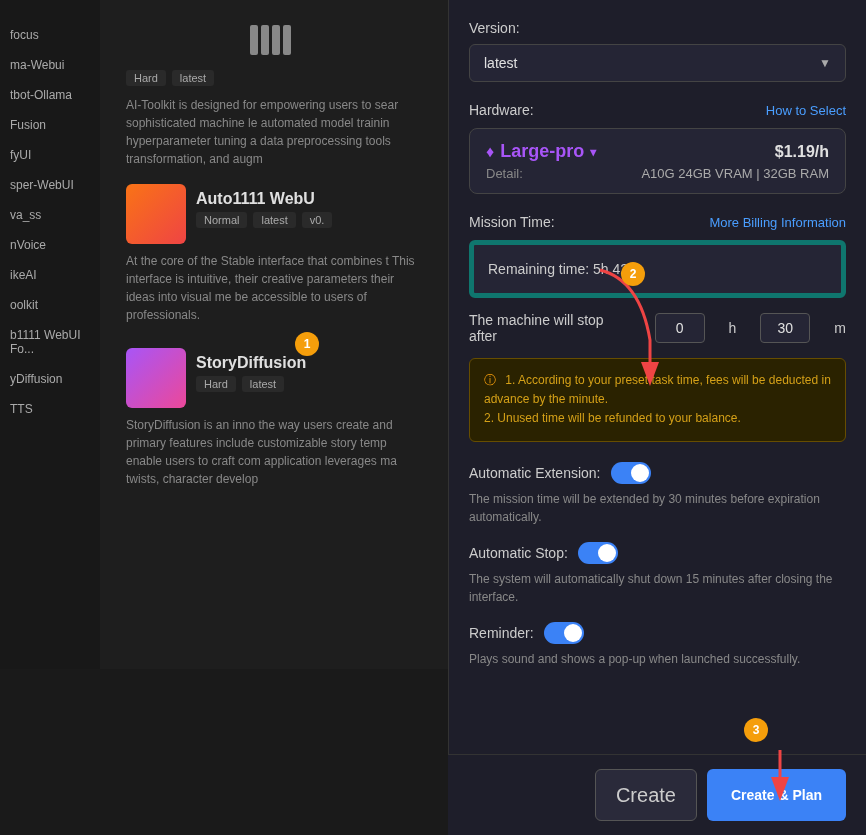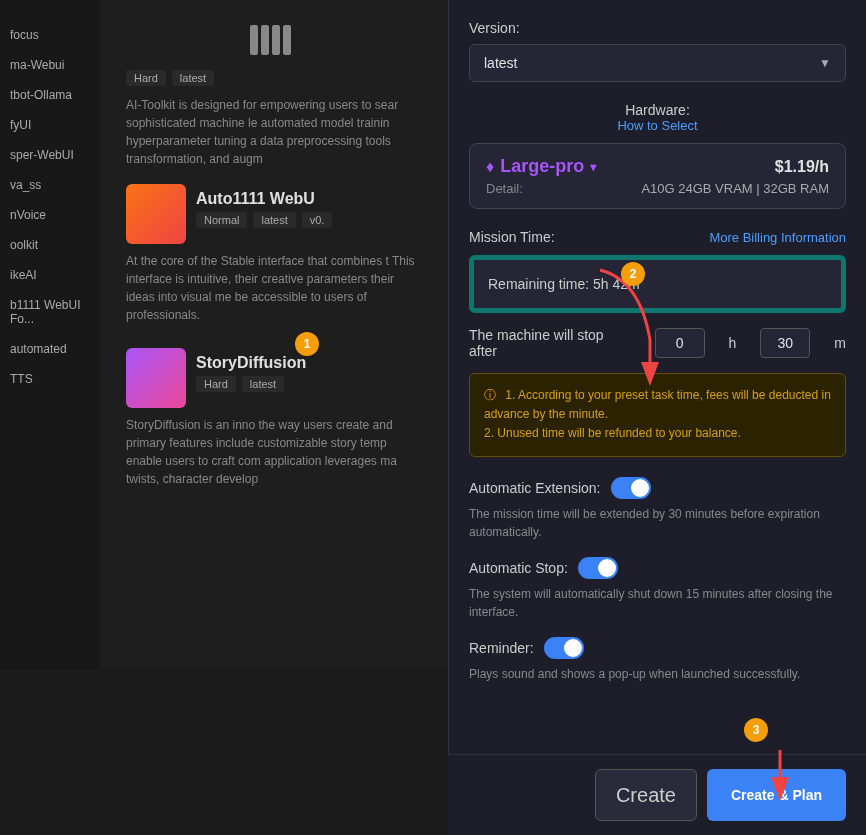--- a/index.html
+++ b/index.html
@@ -155,24 +155,23 @@
     }
 
     .select-chevron {
       color: #aaa;
       font-size: 12px;
     }
 
     
     .hardware-header {
       display: flex;
-      justify-content: flex-end;
+      justify-content: space-between;
       align-items: center;
       margin-bottom: 10px;
-      flex-direction: column;
     }
 
     .how-to-select {
       color: #4a9eff;
       font-size: 13px;
       cursor: pointer;
       text-decoration: none;
     }
 
     .hardware-card {
@@ -414,28 +413,29 @@
   </style>
 </head>
 <body>
 
 <div class="left-panel">
 
   <div class="sidebar-items">
     <div class="sidebar-item">focus</div>
     <div class="sidebar-item">ma-Webui</div>
     <div class="sidebar-item">tbot-Ollama</div>
+    <div class="sidebar-item">Fusion</div>
     <div class="sidebar-item">fyUI</div>
     <div class="sidebar-item">sper-WebUI</div>
     <div class="sidebar-item">va_ss</div>
     <div class="sidebar-item">nVoice</div>
+    <div class="sidebar-item">ikeAI</div>
     <div class="sidebar-item">oolkit</div>
-    <div class="sidebar-item">ikeAI</div>
     <div class="sidebar-item">b1111 WebUI Fo...</div>
-    <div class="sidebar-item">automated</div>
+    <div class="sidebar-item">yDiffusion</div>
     <div class="sidebar-item">TTS</div>
   </div>
 
   <div class="content-area">
 
     <div class="app-logo">
       <svg viewBox="0 0 50 40">
         <rect x="5" y="5" width="8" height="30" rx="2"></rect>
         <rect x="16" y="5" width="8" height="30" rx="2"></rect>
         <rect x="27" y="5" width="8" height="30" rx="2"></rect>

